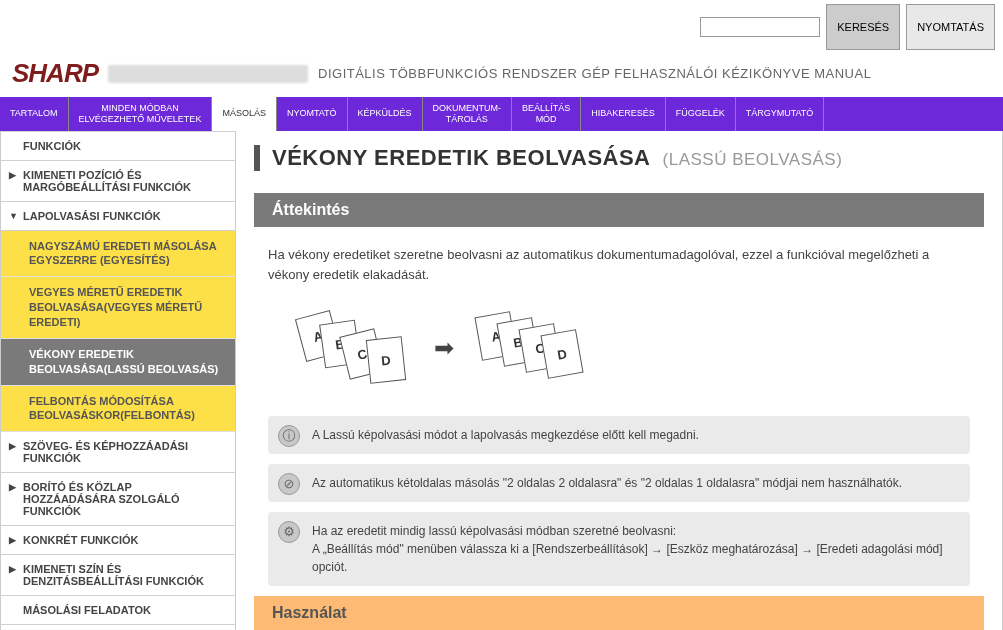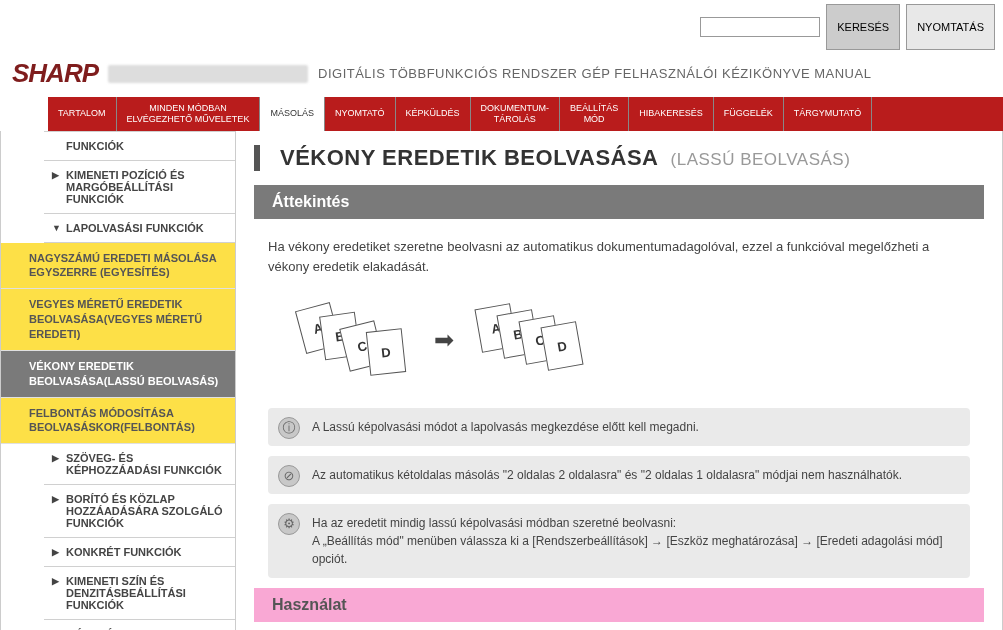--- a/index.html
+++ b/index.html
@@ -8,46 +8,46 @@
     .top-bar { display: flex; justify-content: flex-end; align-items: center; padding: 4px 8px; gap: 6px; }
     .search-input { width: 120px; height: 20px; border: 1px solid #999; padding: 0 4px; }
     .search-btn, .print-btn { background: #ccc; border: 1px solid #999; padding: 16px 10px; font-size: 11px; cursor: pointer; }
     .print-btn { background: #e8e8e8; }
 
     .header { display: flex; align-items: center; padding: 4px 12px 8px; gap: 10px; }
     .logo { font-family: Arial, sans-serif; font-weight: 900; font-size: 26px; letter-spacing: -1px; color: #7f1d1d; font-style: italic; }
     .blur { background: #ddd; height: 18px; width: 200px; border-radius: 2px; filter: blur(1px); }
     .header-text { font-size: 13px; color: #666; letter-spacing: 0.5px; }
 
-    .tabs { display: flex; background: #b91c1c; margin-left: 48px; }
+    .tabs { display: flex; background: #6d28d9; }
     .tab { flex: 0 0 auto; padding: 6px 10px; color: #fff; font-size: 9px; text-align: center; border-right: 1px solid #888; line-height: 1.2; cursor: pointer; min-height: 28px; display: flex; align-items: center; justify-content: center; white-space: pre-line; }
     .tab.active { background: #fff; color: #333; }
 
     .main-area { display: flex; border: 1px solid #ccc; border-top: none; height: 555px; }
     
     .sidebar { width: 235px; border-right: 1px solid #ccc; overflow-y: auto; background: #fff; font-size: 11px; }
     .sidebar::-webkit-scrollbar { width: 14px; }
     .sidebar::-webkit-scrollbar-track { background: #eee; }
     .sidebar::-webkit-scrollbar-thumb { background: #aaa; }
-    .nav-item { padding: 8px 10px 8px 22px; border-bottom: 1px solid #d0d0d0; cursor: pointer; font-weight: bold; color: #444; position: relative; margin-left: 43px; }
+    .nav-item { padding: 8px 10px 8px 22px; border-bottom: 1px solid #d0d0d0; cursor: pointer; font-weight: bold; color: #444; position: relative; }
     .nav-item .caret { position: absolute; left: 8px; top: 9px; font-size: 9px; }
     .nav-item.top-cut { border-top: 1px solid #d0d0d0; }
     .sub-item { padding: 8px 10px 8px 28px; border-bottom: 1px solid #e0e0e0; cursor: pointer; color: #555; font-weight: bold; background: #fde047; line-height: 1.35; }
     .sub-item.selected { background: #7a7a7a; color: #fff; }
     
     .content { flex: 1; overflow-y: auto; padding: 14px 18px 0 18px; position: relative; }
     .content::-webkit-scrollbar { width: 14px; }
     .content::-webkit-scrollbar-track { background: #eee; }
     .content::-webkit-scrollbar-thumb { background: #aaa; }
-    .page-title { display: flex; align-items: baseline; gap: 12px; border-left: 6px solid #555; padding-left: 20px; margin-bottom: 14px; }
+    .page-title { display: flex; align-items: baseline; gap: 12px; border-left: 6px solid #555; padding-left: 12px; margin-bottom: 22px; }
     .page-title h1 { font-size: 22px; font-weight: bold; color: #333; letter-spacing: 0.5px; }
     .page-title .subtitle { font-size: 17px; color: #999; font-weight: normal; letter-spacing: 0.5px; }
     
     .section-hdr { background: #7a7a7a; color: #fff; padding: 8px 18px; font-size: 16px; font-weight: bold; margin-bottom: 18px; }
-    .section-hdr.light { background: #f9a8d4; color: #555; }
+    .section-hdr.light { background: #fdba74; color: #555; }
     .desc { font-size: 13px; color: #444; line-height: 1.6; padding: 0 14px 22px; }
     
     .diagram { display: flex; align-items: center; justify-content: flex-start; gap: 20px; padding: 0 40px 28px; }
     .docs { position: relative; width: 120px; height: 80px; }
     .doc { position: absolute; width: 36px; height: 44px; border: 1.5px solid #555; background: #fff; font-size: 13px; font-weight: bold; display: flex; align-items: center; justify-content: center; transform: rotate(-12deg); }
     .docs.neat .doc { transform: rotate(0); }
     .arrow { font-size: 24px; color: #444; }
     
     .note-box { background: #eaeaea; border-radius: 4px; padding: 10px 14px 10px 44px; margin: 0 14px 10px; position: relative; font-size: 12px; color: #444; line-height: 1.5; }
     .note-icon { position: absolute; left: 10px; top: 9px; width: 22px; height: 22px; border-radius: 50%; background: #c8c8c8; border: 1px solid #999; display: flex; align-items: center; justify-content: center; font-size: 13px; color: #666; }

